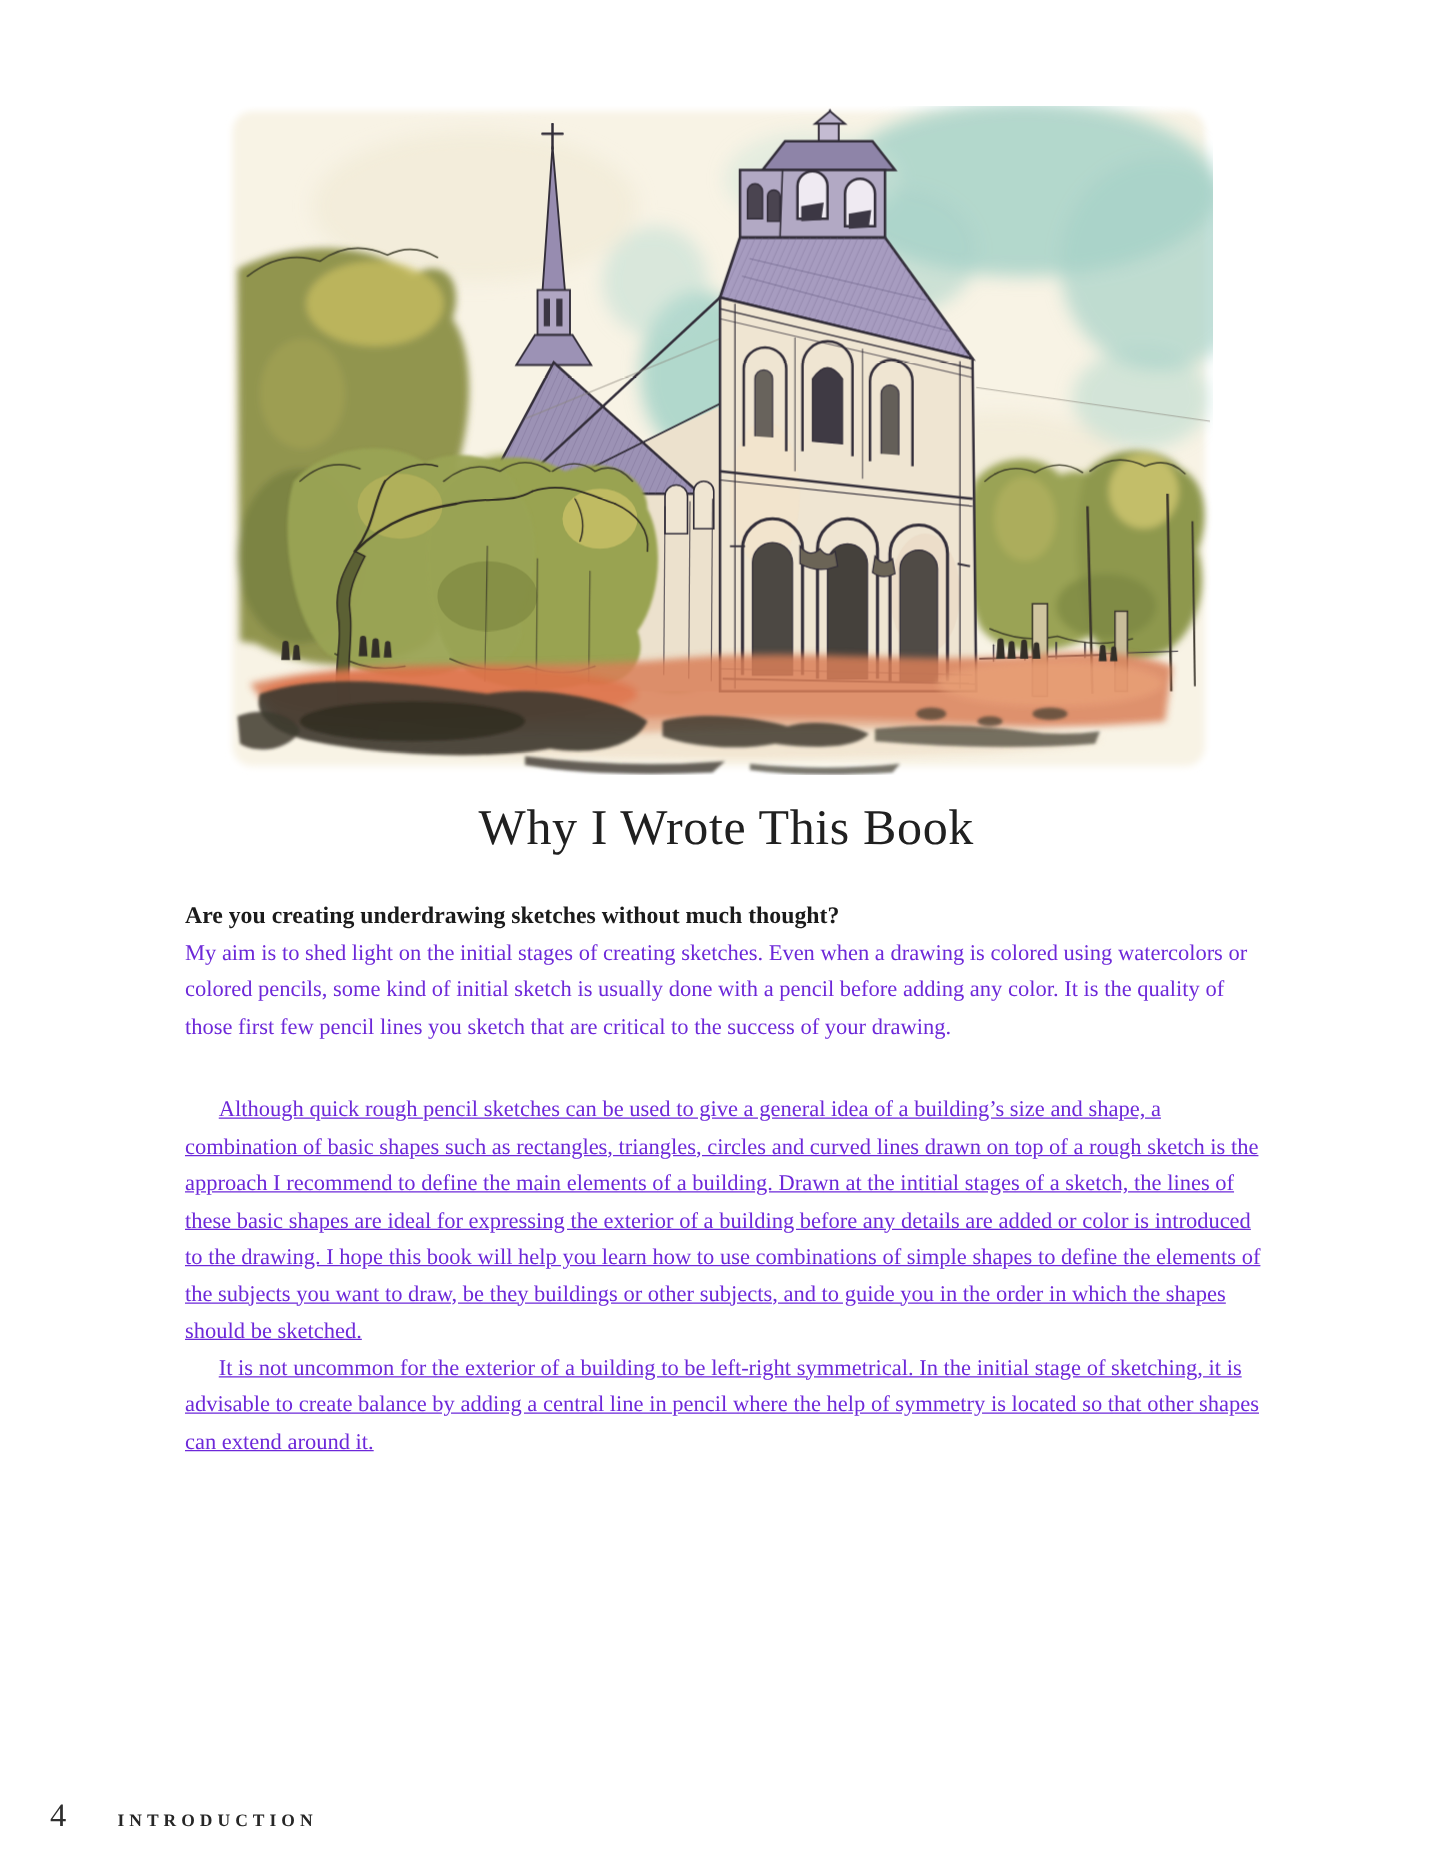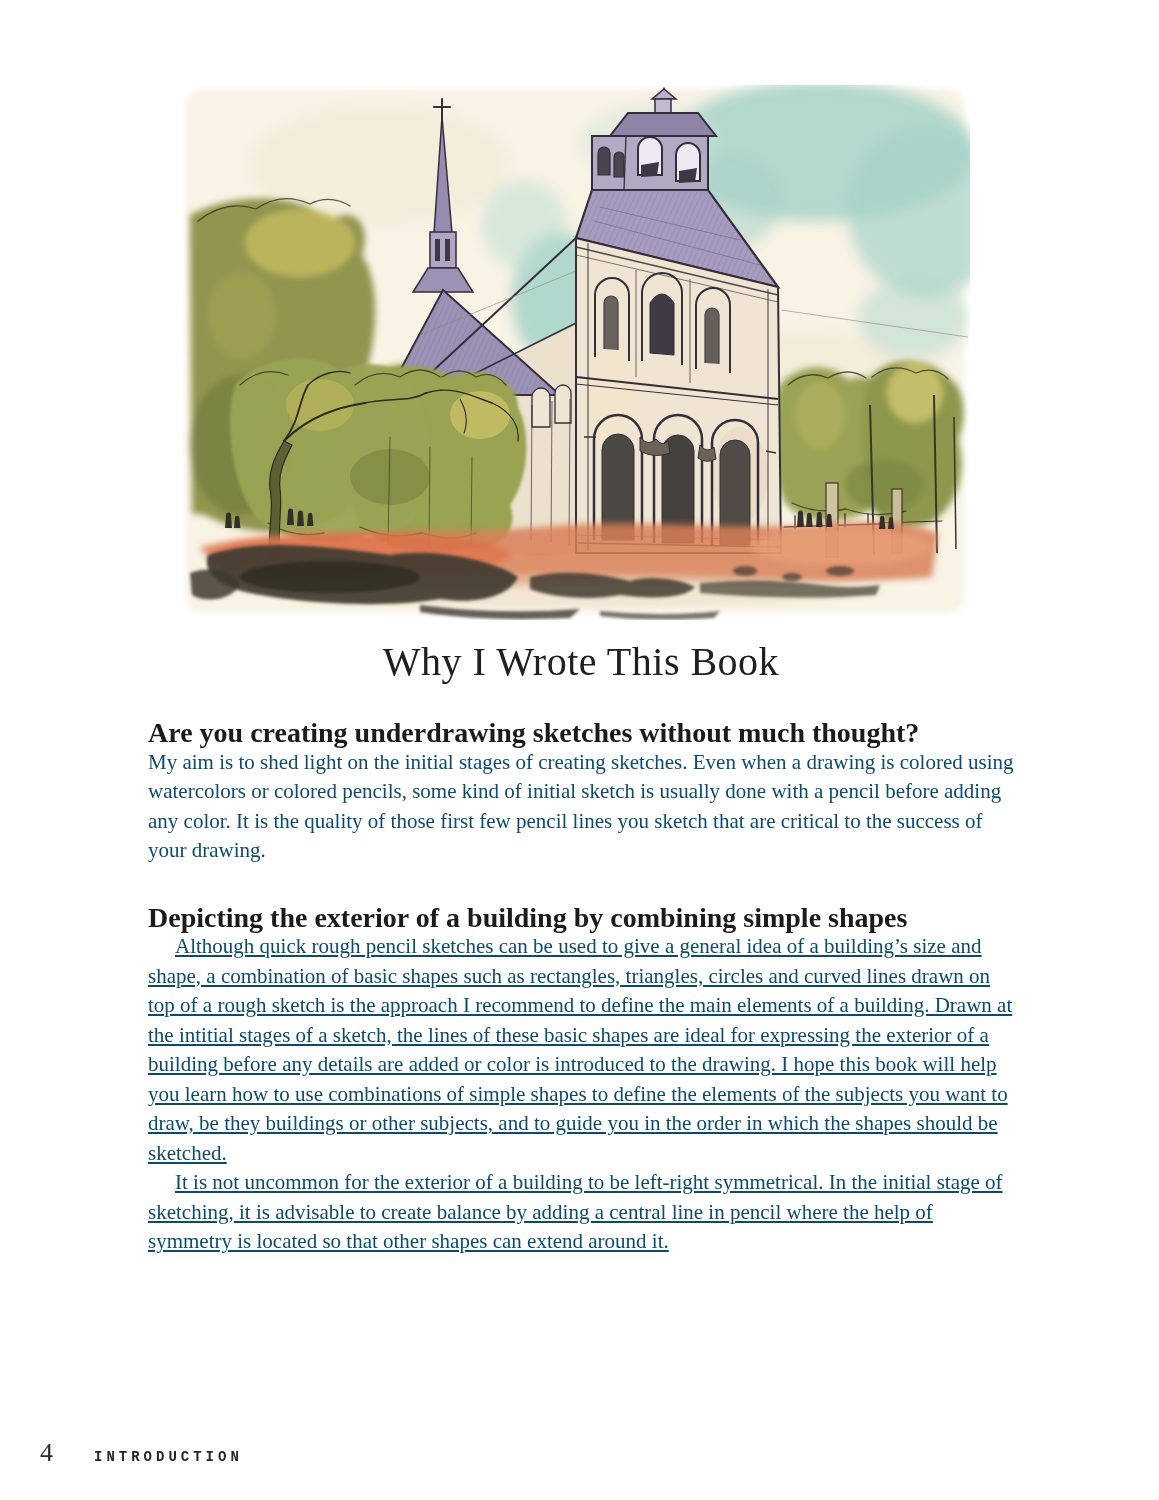--- a/index.html
+++ b/index.html
@@ -20,37 +20,37 @@
     position:absolute; left:148px; top:638px; width:866px;
   }
   .page-title {
     font-size:40px; line-height:48px; text-align:center;
     font-weight:400; color:#202020; letter-spacing:0.5px;
     margin-bottom:32px;
   }
   .section { margin-top:0; }
   .section + .section { margin-top:37px; }
   .section-heading {
-    font-size:28px; line-height:29.5px; font-weight:700; color:#1b1b1b;
+    font-size:19px; line-height:29.5px; font-weight:700; color:#1b1b1b;
   }
   .para {
-    font-size:21px; line-height:29.5px; color:#0c4a6e;
+    font-size:18px; line-height:29.5px; color:#6d28d9;
     text-align:left;
   }
   .para.indent { text-indent:27px;text-decoration:underline; }
   .footer {
     position:absolute; left:40px; top:1438px;
     display:flex; align-items:baseline; gap:41px;
   }
   .page-number {
     font-family:"Liberation Serif", serif;
     font-size:26px; color:#2e2e2e;
   }
   .section-label {
-    font-family:Liberation Mono, monospace;
+    font-family:Liberation Serif, serif;
     font-size:14px; font-weight:700; letter-spacing:4px; color:#262626;
   }
 </style>
 </head>
 <body>
 
 <div class="page">
 
   <svg class="illustration" viewBox="0 0 790 535" role="img" aria-label="Watercolor and ink sketch of a church with a slender cross-topped spire, a bell tower with a pyramidal slate roof, a cream facade of arched windows and three arched portals, flanked by olive-green trees over a salmon ground wash with dark shadows and tiny figures">
     <defs>
@@ -269,21 +269,20 @@
 
   <div class="content">
     <h1 class="page-title">Why I Wrote This Book</h1>
 
     <div class="section">
       <h2 class="section-heading">Are you creating underdrawing sketches without much thought?</h2>
       <p class="para">My aim is to shed light on the initial stages of creating sketches. Even when a drawing is colored using watercolors or colored pencils, some kind of initial sketch is usually done with a pencil before adding any color. It is the quality of those first few pencil lines you sketch that are critical to the success of your drawing.</p>
     </div>
 
     <div class="section">
-      <h2 class="section-heading">Depicting the exterior of a building by combining simple shapes</h2>
       <p class="para indent">Although quick rough pencil sketches can be used to give a general idea of a building’s size and shape, a combination of basic shapes such as rectangles, triangles, circles and curved lines drawn on top of a rough sketch is the approach I recommend to define the main elements of a building. Drawn at the intitial stages of a sketch, the lines of these basic shapes are ideal for expressing the exterior of a building before any details are added or color is introduced to the drawing. I hope this book will help you learn how to use combinations of simple shapes to define the elements of the subjects you want to draw, be they buildings or other subjects, and to guide you in the order in which the shapes should be sketched.</p>
       <p class="para indent">It is not uncommon for the exterior of a building to be left-right symmetrical. In the initial stage of sketching, it is advisable to create balance by adding a central line in pencil where the help of symmetry is located so that other shapes can extend around it.</p>
     </div>
   </div>
 
   <div class="footer">
     <span class="page-number">4</span>
     <span class="section-label">INTRODUCTION</span>
   </div>
 

